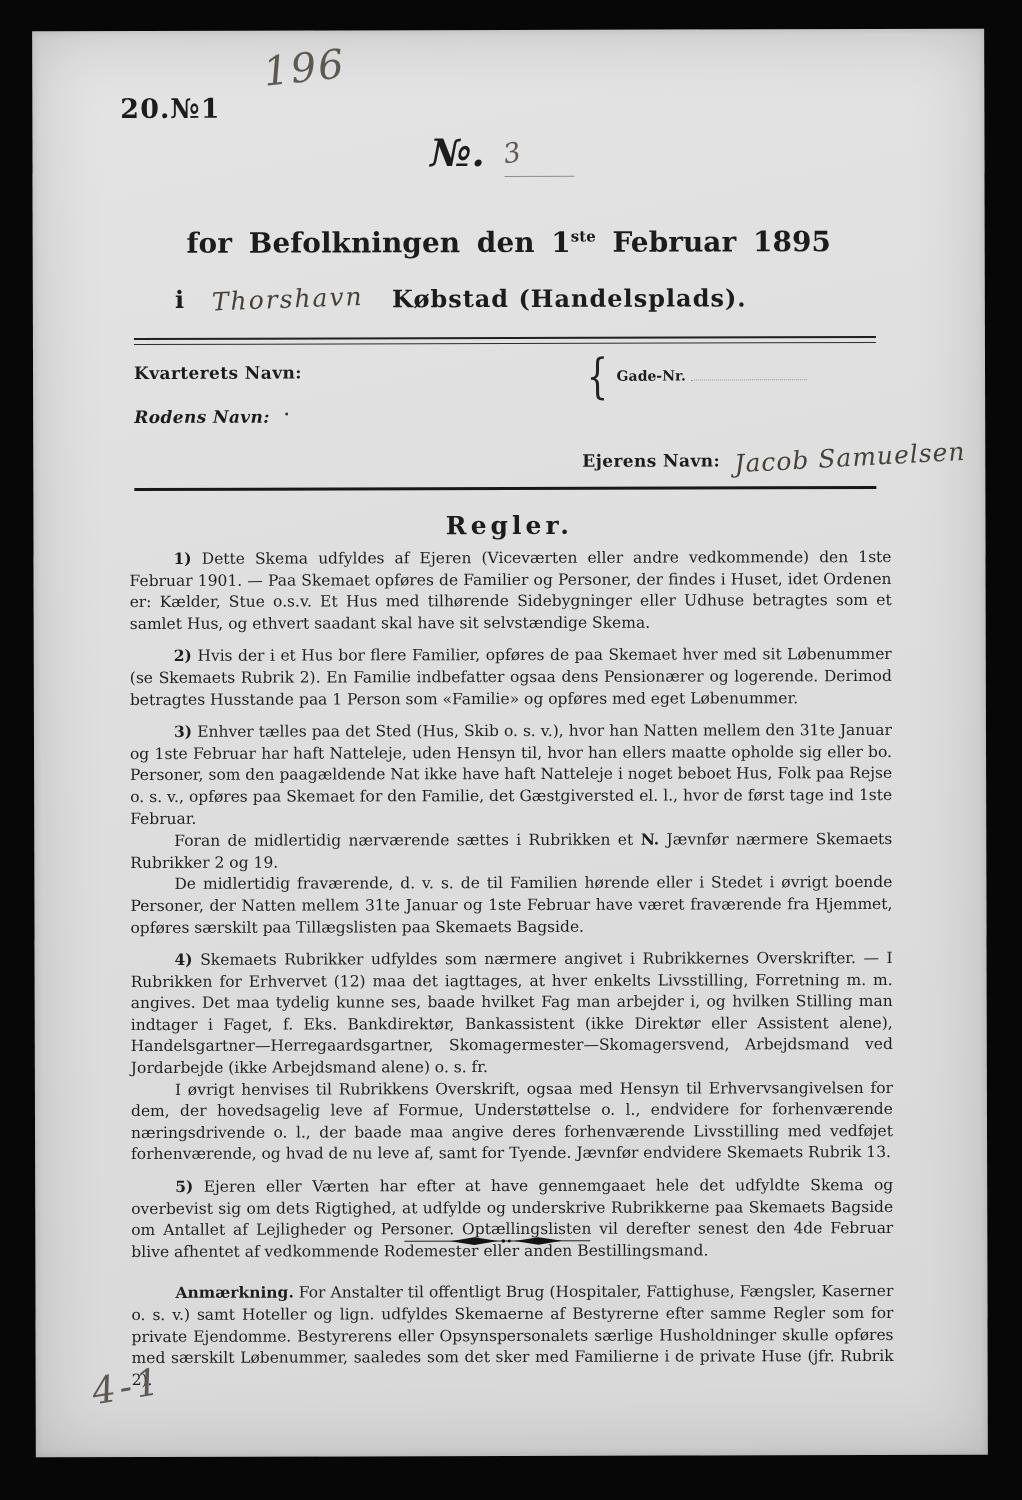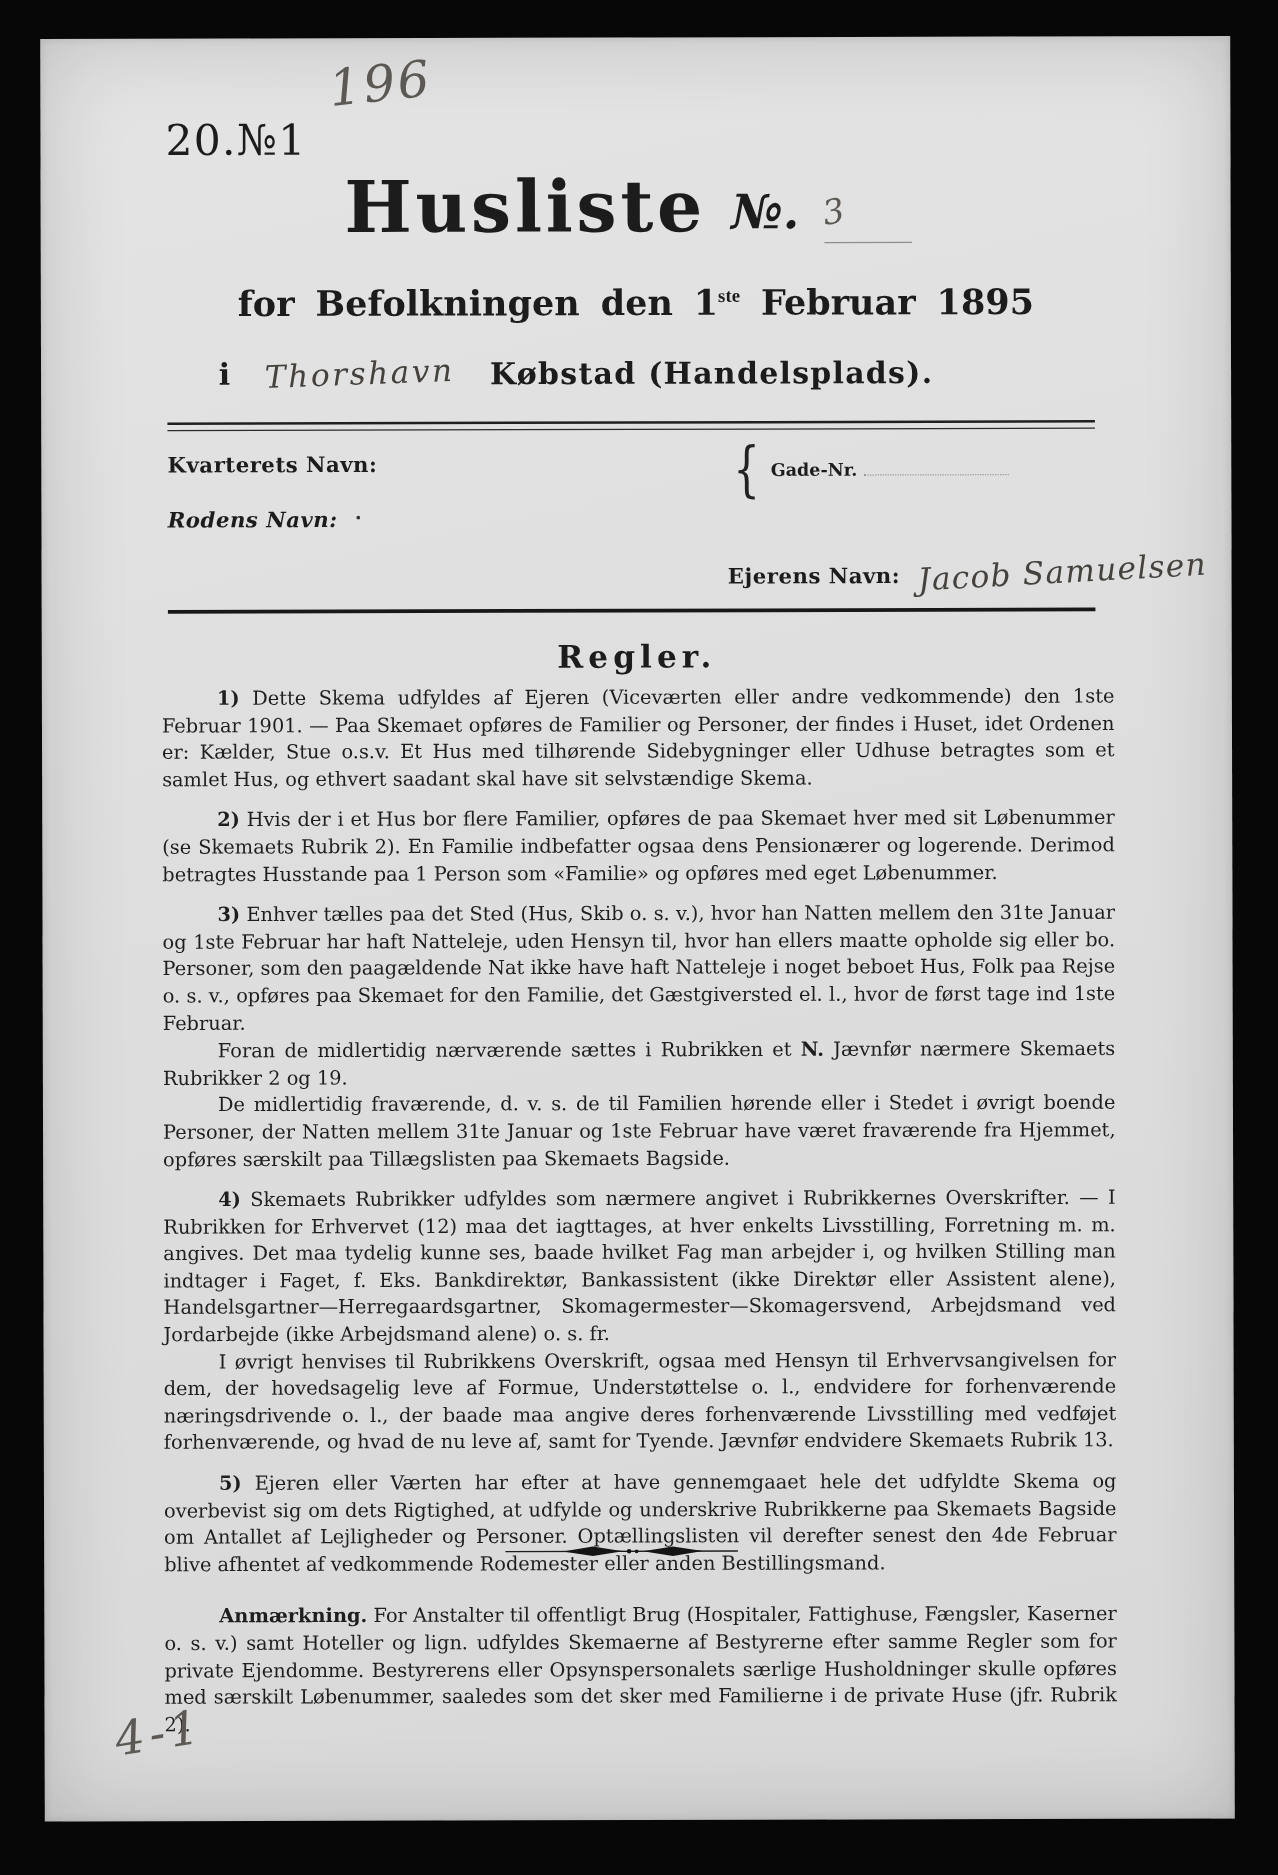--- a/index.html
+++ b/index.html
@@ -13,28 +13,28 @@
     background:linear-gradient(168deg,#e4e4e4 0%,#dedede 45%,#d8d8d8 100%);
     box-shadow:inset 0 0 70px rgba(0,0,0,.16), inset 0 0 8px rgba(0,0,0,.12);
     transform:rotate(-0.15deg);
     color:#1c1c1c;
   }
   .abs{position:absolute;}
   .pencil{color:#5c5954;font-style:italic;}
   .ink-hand{color:#45423e;font-style:italic;}
   
   .pencil-196{left:231px;top:14px;font-size:40px;transform:rotate(-6deg);letter-spacing:2px;}
-  .corner-mark{left:100px;top:62px;font-size:34px;font-weight:normal;letter-spacing:1px;}
+  .corner-mark{left:88px;top:62px;font-size:27px;font-weight:bold;letter-spacing:1px;}
   .title-row{left:0;top:102px;width:100%;display:flex;justify-content:center;align-items:baseline;gap:20px;transform:translateX(-6px);}
   .title-main{font-size:57px;font-weight:bold;letter-spacing:3px;}
   .title-no-label{font-size:38px;font-style:italic;font-weight:bold;transform:translateY(-2px);}
   .no-underline{display:inline-block;width:70px;border-bottom:1.5px solid #8d8d8d;padding-bottom:2px;}
   .no-value{font-size:27px;display:inline-block;transform:rotate(-10deg) translateY(-6px);}
   .subtitle{left:0;top:196px;width:100%;text-align:center;font-size:28px;font-weight:bold;word-spacing:7px;}
-  .subtitle sup{font-size:15px;font-family:Liberation Serif, serif;}
+  .subtitle sup{font-size:15px;}
   .place-row{left:0;top:254px;width:100%;display:flex;justify-content:center;align-items:baseline;gap:28px;transform:translateX(-48px);}
   .place-prefix{font-size:24px;font-weight:bold;}
   .place-hand{font-size:25px;letter-spacing:2px;transform:rotate(-2deg);}
   .place-type{font-size:24px;font-weight:bold;letter-spacing:1px;}
   
   .hrule-top{left:101px;top:307px;width:742px;height:4px;border-top:2px solid #1f1f1f;border-bottom:1px solid #2a2a2a;}
   .hrule-bottom{left:101px;top:457px;width:742px;height:0;border-top:3px solid #181818;}
   
   .flabel{font-size:17px;font-weight:bold;letter-spacing:.4px;}
   .lab-kvarterets{left:101px;top:332px;}
@@ -62,21 +62,20 @@
 </style>
 </head>
 <body>
 
 <div class="page">
 
   <div class="abs pencil pencil-196">196</div>
   <div class="abs corner-mark">20.№1</div>
 
   <div class="abs title-row">
-    <span class="title-main">Husliste</span>
     <span class="title-no-label">№.</span>
     <span class="no-underline"><span class="no-value pencil">3</span></span>
   </div>
 
   <div class="abs subtitle"><span>for Befolkningen den 1</span><sup>ste</sup><span> Februar 1895</span></div>
 
   <div class="abs place-row">
     <span class="place-prefix">i</span>
     <span class="place-hand ink-hand">Thorshavn</span>
     <span class="place-type">Købstad (Handelsplads).</span>

